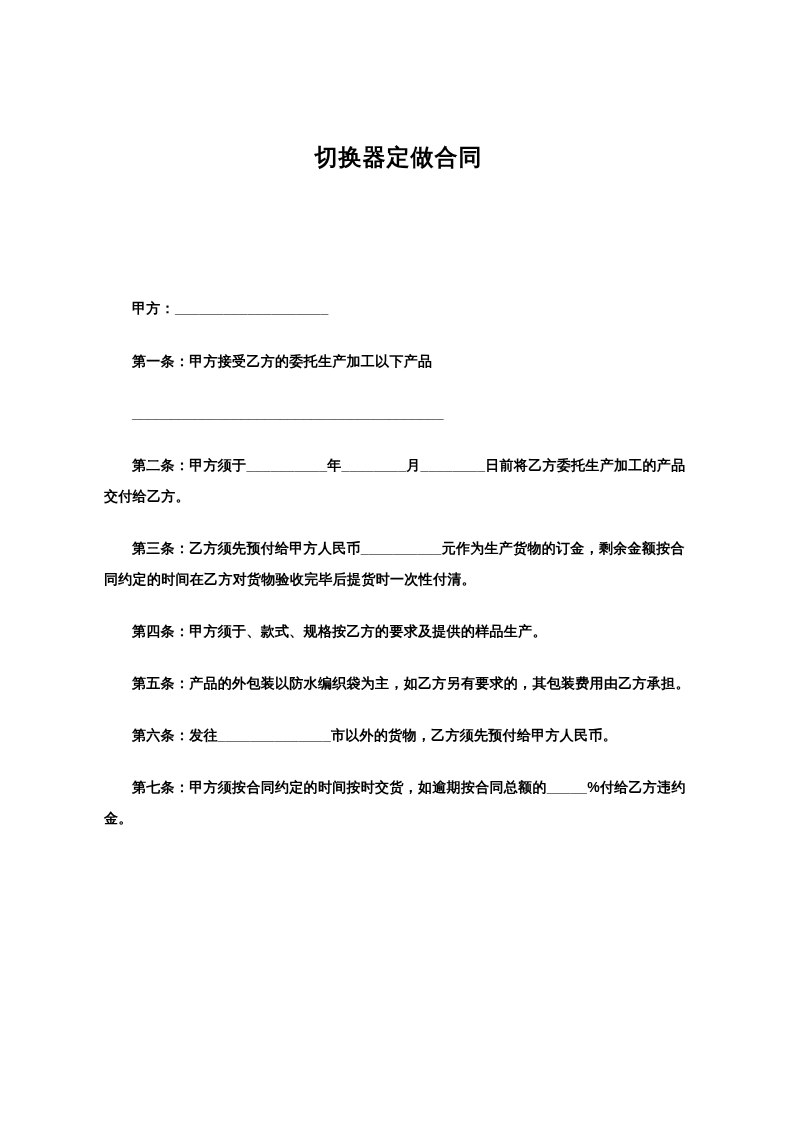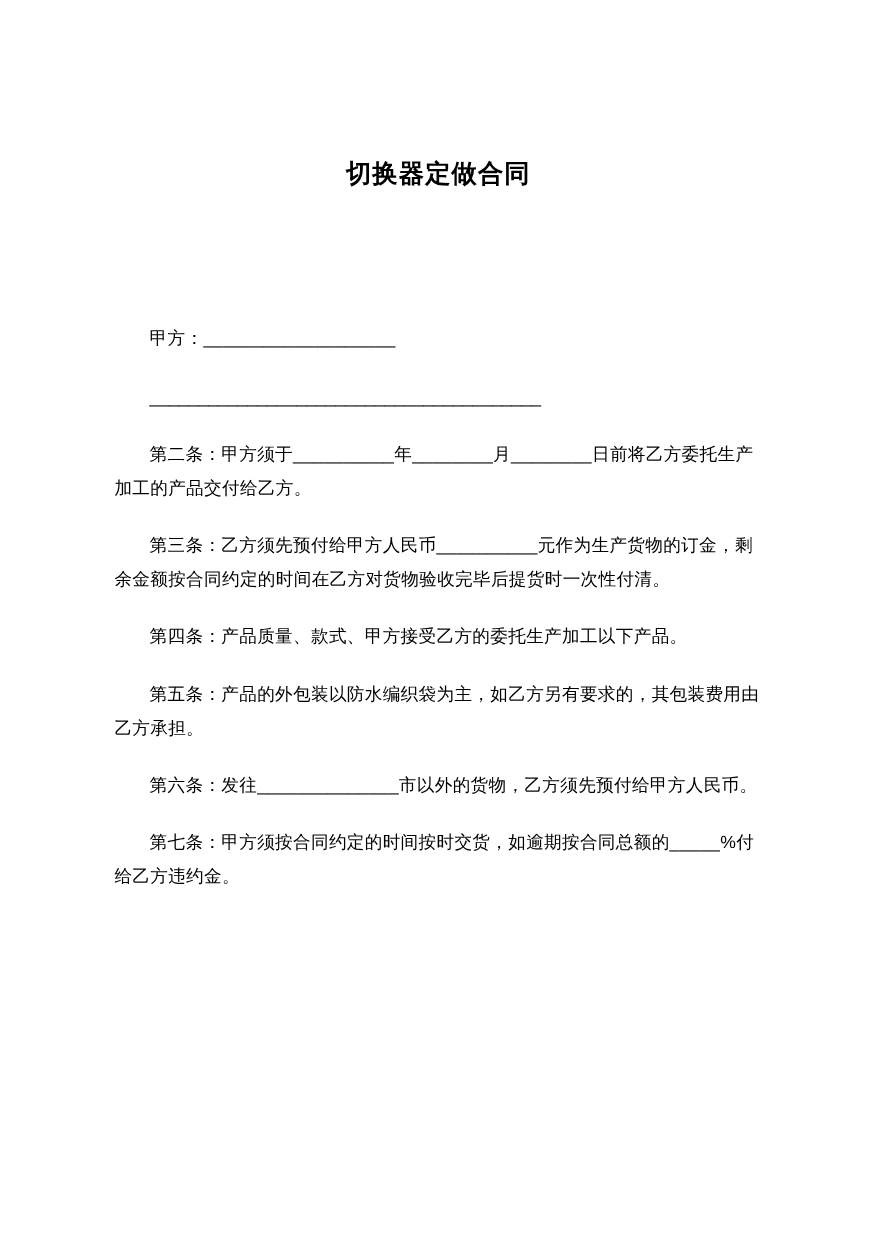--- a/index.html
+++ b/index.html
@@ -24,22 +24,22 @@
   }
   .doc-title {
     margin: 0 0 120px 0;
     text-align: center;
     font-size: 23px;
     font-weight: 700;
     letter-spacing: 1px;
   }
   .para {
     margin: 0 0 21px 0;
-    font-size: 16px;
-    font-weight: 400;
+    font-size: 14px;
+    font-weight: 700;
     line-height: 31px;
     text-indent: 2em;
     word-break: break-all;
     letter-spacing: 0.3px;
   }
   .party-line {
     margin-bottom: 22px;
   }
   .fill-line {
     letter-spacing: 0;
@@ -58,28 +58,29 @@
 <body>
 
 <div class="page">
 
   <h1 class="doc-title">切换器定做合同</h1>
 
   <p class="para party-line">甲方：___________________</p>
 
 
 
+  <p class="para">第一条：甲方接受乙方的委托生产加工以下产品</p>
 
   <p class="para fill-line">________________________________________</p>
 
   <p class="para">第二条：甲方须于__________年________月________日前将乙方委托生产加工的产品交付给乙方。</p>
 
   <p class="para">第三条：乙方须先预付给甲方人民币__________元作为生产货物的订金，剩余金额按合同约定的时间在乙方对货物验收完毕后提货时一次性付清。</p>
 
-  <p class="para">第四条：产品质量、款式、甲方接受乙方的委托生产加工以下产品。</p>
+  <p class="para">第四条：甲方须于、款式、规格按乙方的要求及提供的样品生产。</p>
 
   <p class="para">第五条：产品的外包装以防水编织袋为主，如乙方另有要求的，其包装费用由乙方承担。</p>
 
   <p class="para">第六条：发往______________市以外的货物，乙方须先预付给甲方人民币。</p>
 
   <p class="para">第七条：甲方须按合同约定的时间按时交货，如逾期按合同总额的_____%付给乙方违约金。</p>
 
   <div class="page-number">1</div>
 
 </div>

